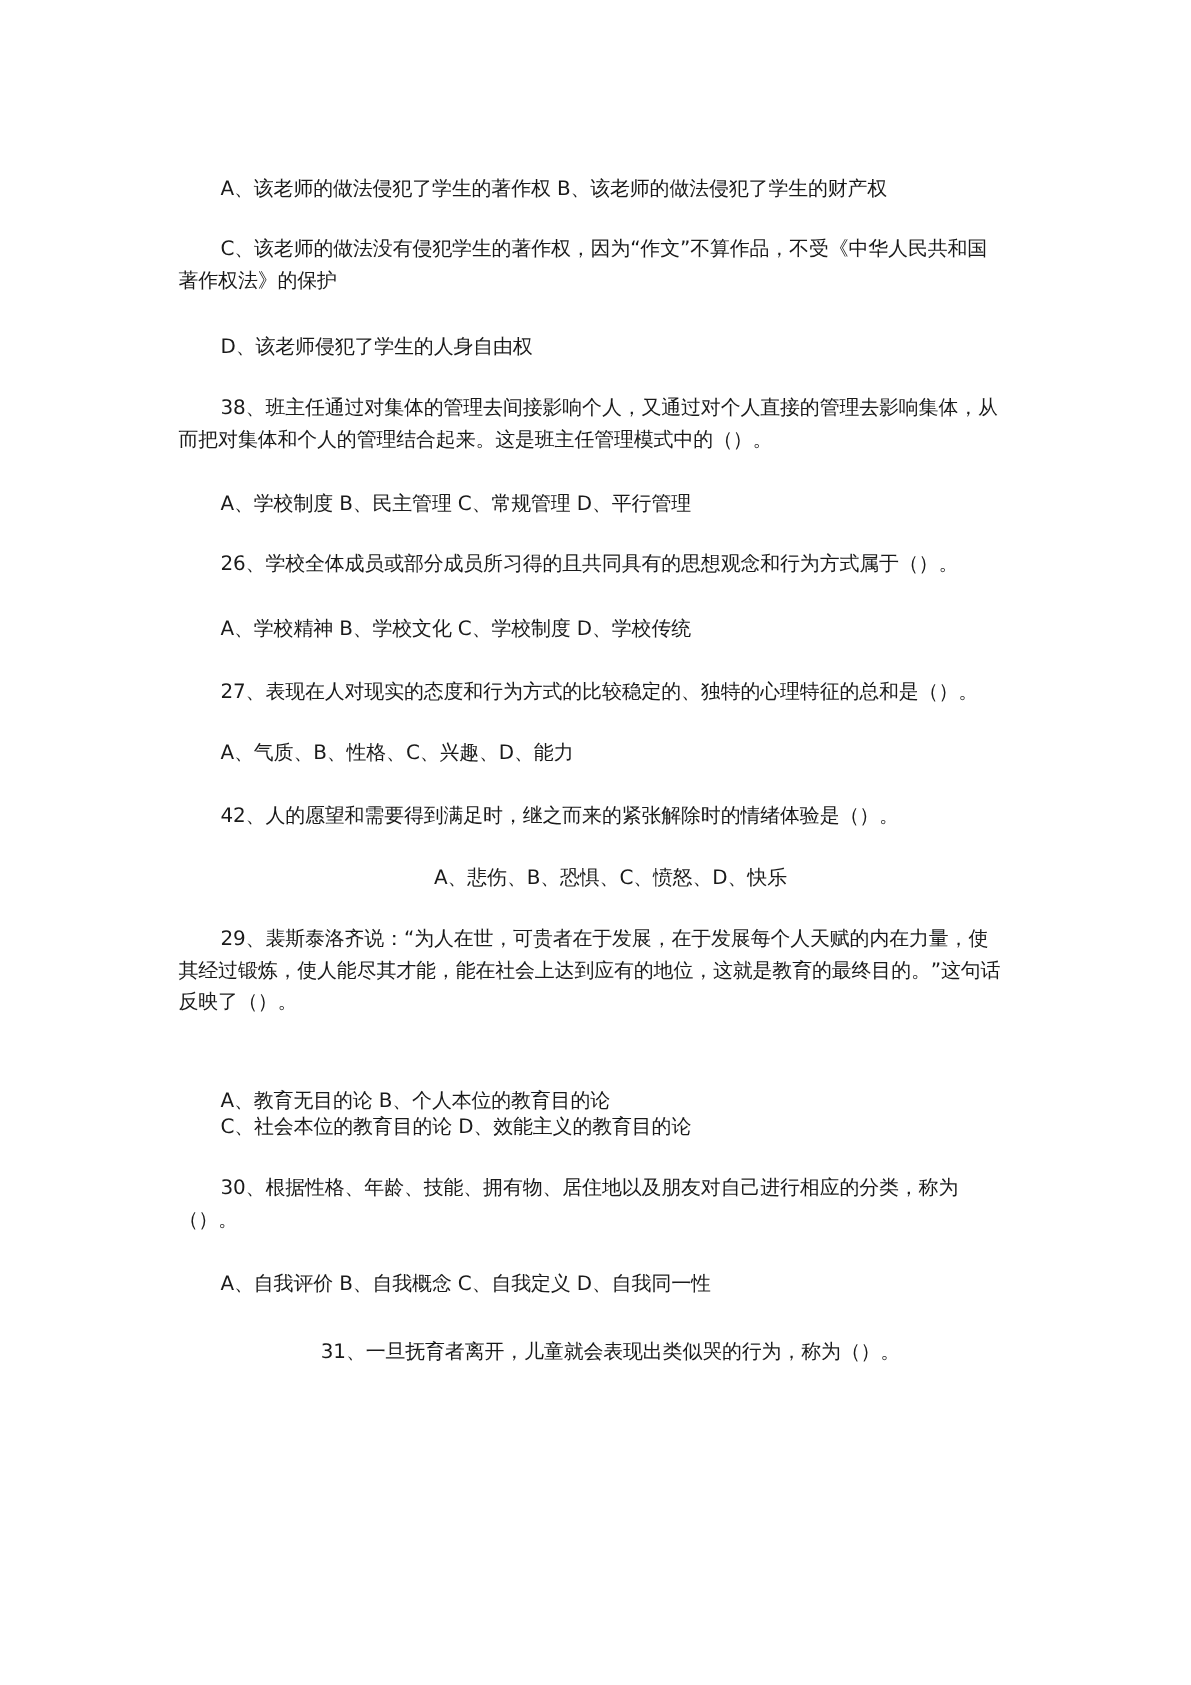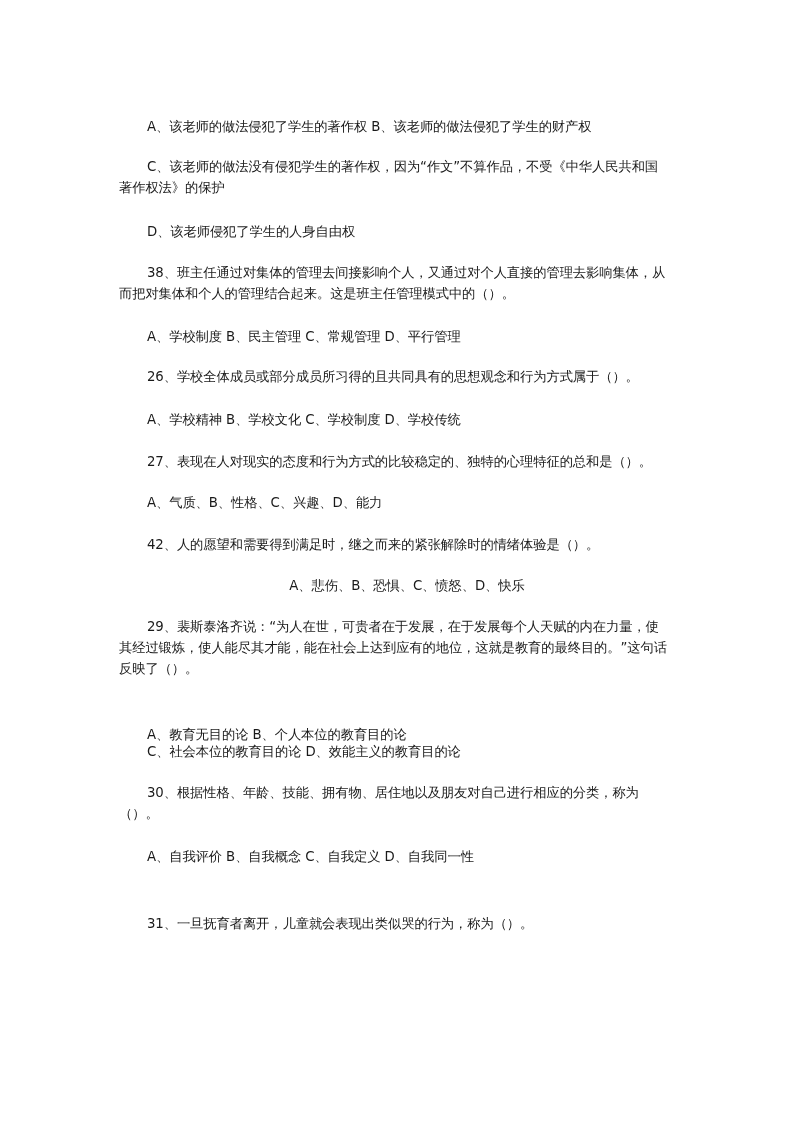--- a/index.html
+++ b/index.html
@@ -48,14 +48,14 @@
   <p class="para" style="top:409px;">A、学校精神 B、学校文化 C、学校制度 D、学校传统</p>
   <p class="para" style="top:451px;">27、表现在人对现实的态度和行为方式的比较稳定的、独特的心理特征的总和是（）。</p>
   <p class="para" style="top:492px;">A、气质、B、性格、C、兴趣、D、能力</p>
   <p class="para" style="top:534px;">42、人的愿望和需要得到满足时，继之而来的紧张解除时的情绪体验是（）。</p>
   <p class="para" style="top:575px;text-align:center;">A、悲伤、B、恐惧、C、愤怒、D、快乐</p>
   <p class="para" style="top:616px;">29、裴斯泰洛齐说：“为人在世，可贵者在于发展，在于发展每个人天赋的内在力量，使其经过锻炼，使人能尽其才能，能在社会上达到应有的地位，这就是教育的最终目的。”这句话反映了（）。</p>
   <p class="para" style="top:700px;margin-top:24px;">A、教育无目的论 B、个人本位的教育目的论</p>
   <p class="para" style="top:741px;">C、社会本位的教育目的论 D、效能主义的教育目的论</p>
   <p class="para" style="top:782px;">30、根据性格、年龄、技能、拥有物、居住地以及朋友对自己进行相应的分类，称为（）。</p>
   <p class="para" style="top:846px;">A、自我评价 B、自我概念 C、自我定义 D、自我同一性</p>
-  <p class="para" style="top:913px;">31、一旦抚育者离开，儿童就会表现出类似哭的行为，称为（）。</p>
+  <p class="para" style="top:891px;text-align:center;">31、一旦抚育者离开，儿童就会表现出类似哭的行为，称为（）。</p>
 </div>
 
 </body></html>

